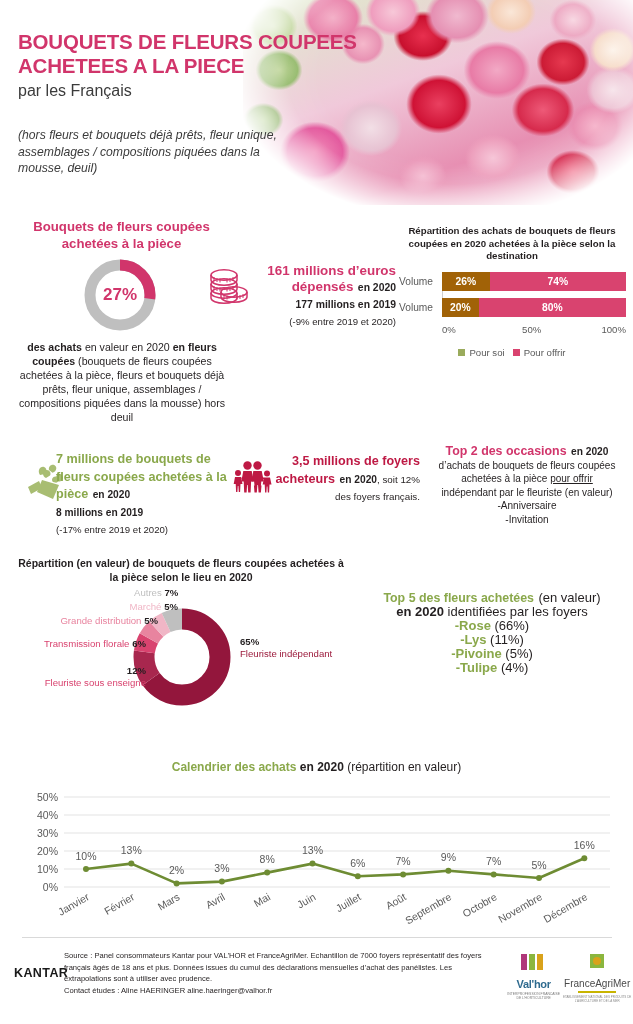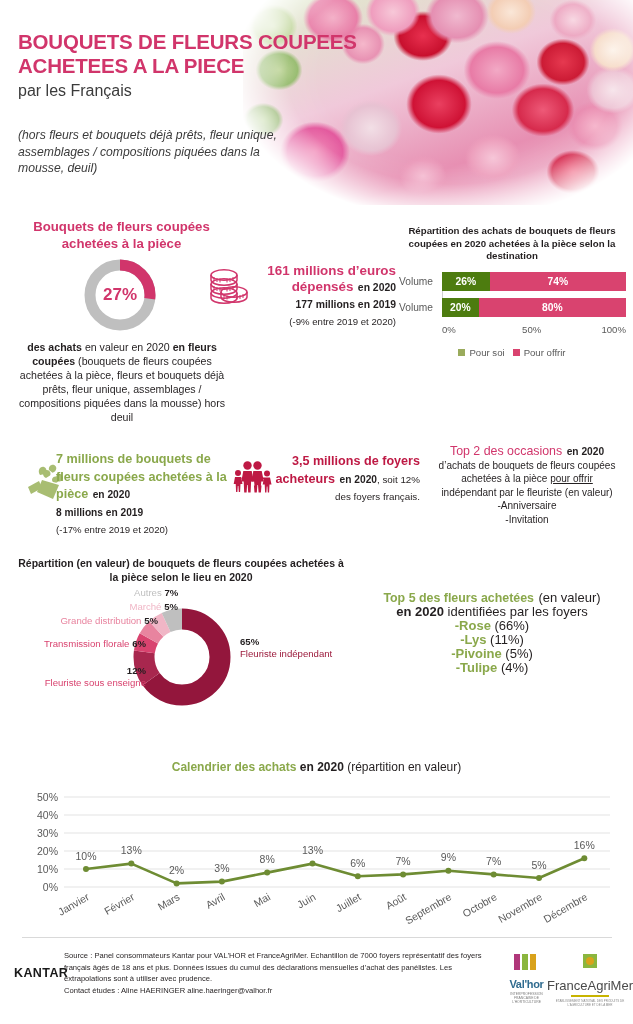--- a/index.html
+++ b/index.html
@@ -96,21 +96,21 @@
   .dest-row { display: flex; align-items: center; height: 19px; margin-bottom: 7px; }
   .dest-label {
     position: absolute; left: 0; width: 42px; text-align: center; padding-right: 6px;
     font-size: 10.2px; color: #5a5a5a;
   }
   .dest-bar { position: relative; height: 19px; display: flex; width: 100%; }
   .seg {
     height: 19px; display: flex; align-items: center; justify-content: center;
     font-size: 10.3px; font-weight: bold; color: #ffffff;
   }
-  .seg-soi { background: #4d7c0f; }
+  .seg-soi { background: #a16207; }
   .seg-offrir { background: #d9436f; }
   .dest-axis {
     position: relative; margin-left: 44px; height: 14px;
     display: flex; justify-content: space-between;
     font-size: 9.6px; color: #5a5a5a; margin-top: 1px;
   }
   .dest-axis span:nth-child(2) { margin-left: 6px; }
   .dest-legend {
     display: flex; justify-content: center; gap: 8px; margin-top: 9px;
     font-size: 9.6px; color: #5a5a5a;
@@ -133,21 +133,21 @@
     position: absolute; left: 272px; top: 452px; width: 148px;
     text-align: right; line-height: 15.5px;
   }
   .fm-main { font-size: 12.6px; font-weight: bold; color: #be1944; }
   .fm-sub { font-size: 9.8px; color: #231f20; }
 
   .occ {
     position: absolute; left: 424px; top: 443px; width: 206px;
     text-align: center; line-height: 13.6px;
   }
-  .occ-title { font-size: 12.4px; font-weight: normal; color: #d1356b; }
+  .occ-title { font-size: 12.4px; font-weight: bold; color: #d1356b; }
   .occ-body { font-size: 10px; color: #231f20; }
 
   
   .donut-title {
     position: absolute; left: 16px; top: 556px; width: 330px;
     text-align: center; font-size: 10.5px; font-weight: bold; color: #231f20; line-height: 14px;
   }
   .donut-wrap { position: absolute; left: 130px; top: 605px; width: 104px; height: 104px; }
   .donut-lbl { position: absolute; font-size: 9.6px; line-height: 12px; }
   .donut-lbl .val { color: #231f20; font-weight: bold; }
@@ -175,21 +175,21 @@
   }
   .src {
     position: absolute; left: 64px; top: 950px; width: 436px;
     font-size: 7.6px; color: #231f20; line-height: 11.5px;
   }
   .logos { position: absolute; left: 506px; top: 952px; display: flex; align-items: flex-start; }
   .logo-valhor { text-align: center; }
   .valhor-name { font-size: 11px; font-weight: bold; color: #2f6b8f; margin-top: 2px; letter-spacing: -0.3px;}
   .valhor-tag { font-size: 3.4px; color: #7a7a7a; margin-top: 2px; }
   .logo-fam { text-align: center; }
-  .fam-name { font-size: 13px; color: #4a4a4a; margin-top: 2px; }
+  .fam-name { font-size: 10px; color: #4a4a4a; margin-top: 2px; }
   .fam-tag { font-size: 3px; color: #8a8a8a; line-height: 4.4px; margin-top: 2px; }
   .fam-bar { width: 38px; height: 2px; background: #c8b400; margin: 2px auto 0; }
 </style>
 </head>
 <body>
 
 <div class="header">
   <div class="header-photo"></div>
   <div class="header-text">
     <div class="h-line1">BOUQUETS DE FLEURS COUPEES</div>

